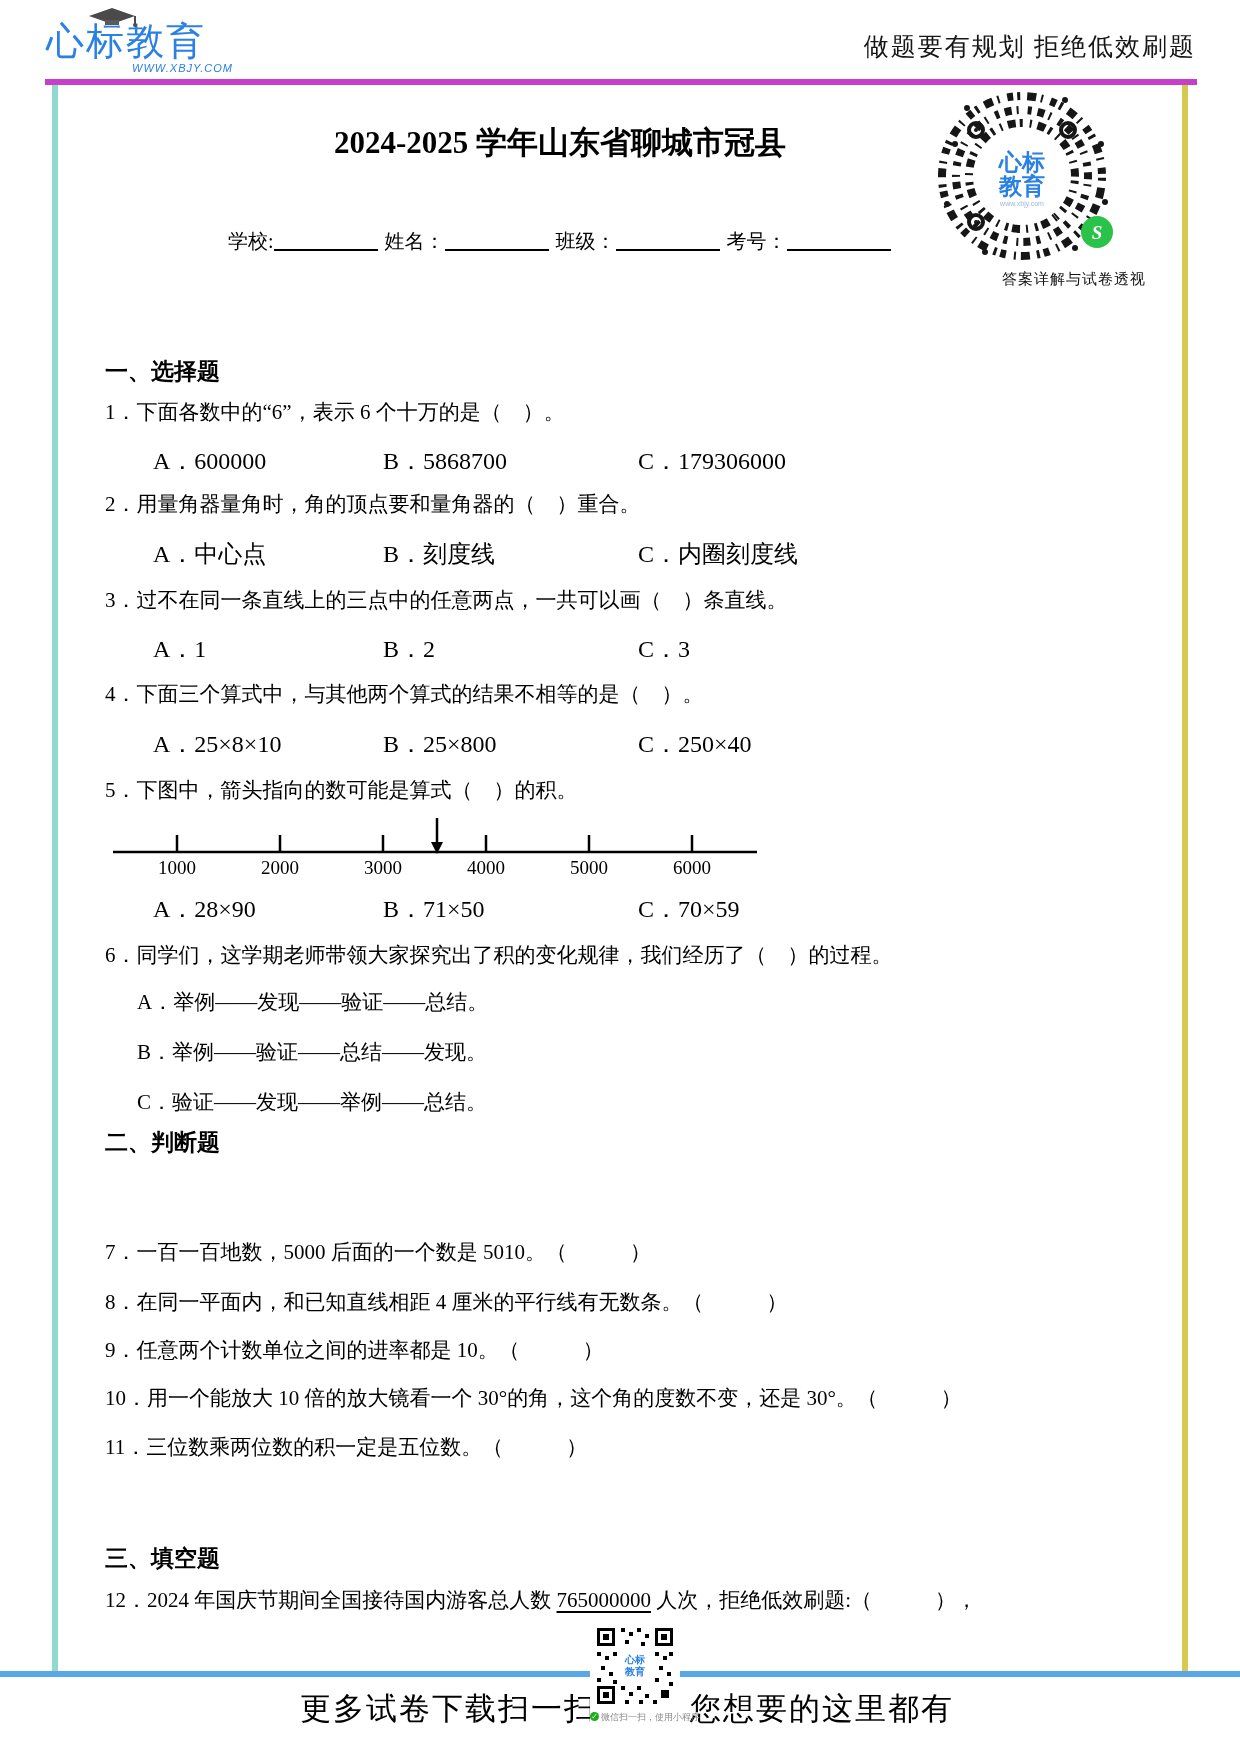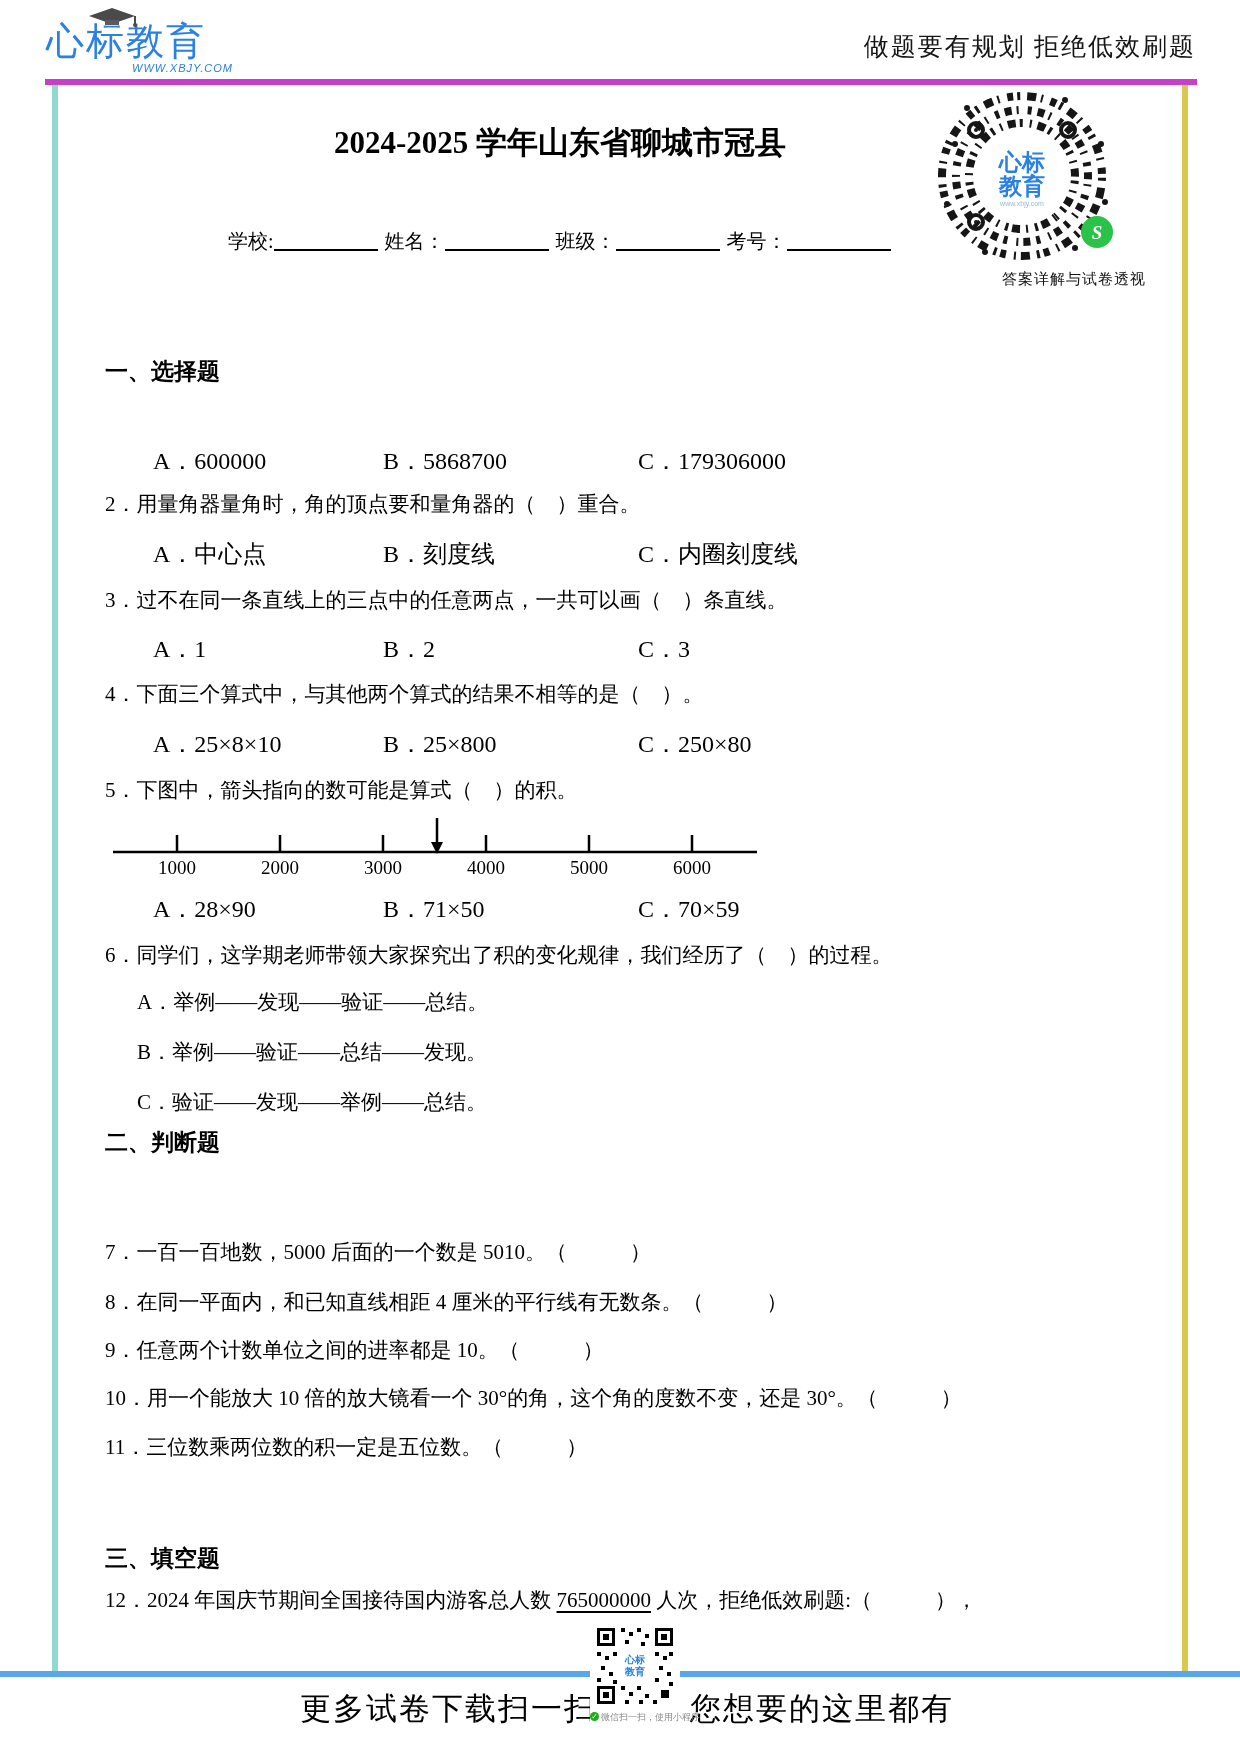--- a/index.html
+++ b/index.html
@@ -103,20 +103,21 @@
     <text x="97" y="86" text-anchor="middle" font-family="Liberation Sans, sans-serif" font-weight="bold" font-size="23" fill="#2b80e3">心标</text>
     <text x="97" y="110" text-anchor="middle" font-family="Liberation Sans, sans-serif" font-weight="bold" font-size="23" fill="#2b80e3">教育</text>
     <text x="97" y="122" text-anchor="middle" font-family="Liberation Sans, sans-serif" font-size="7" fill="#9ab8d8">www.xbjy.com</text>
     <circle cx="172" cy="148" r="16" fill="#2bc24a"></circle>
     <text x="172" y="155" text-anchor="middle" font-family="Liberation Serif, serif" font-weight="bold" font-style="italic" font-size="19" fill="#ffffff">S</text>
   </svg>
   <div class="qr-caption">答案详解与试卷透视</div>
 
   <div class="sec" style="top:356px">一、选择题</div>
 
+  <div class="q" style="top:398px">1．下面各数中的“6”，表示 6 个十万的是（　）。</div>
   <div class="opts" style="top:445px">
     <span class="o1">A．600000</span>
     <span class="o2">B．5868700</span>
     <span class="o3">C．179306000</span>
   </div>
 
   <div class="q" style="top:490px">2．用量角器量角时，角的顶点要和量角器的（　）重合。</div>
   <div class="opts" style="top:538px">
     <span class="o1">A．中心点</span>
     <span class="o2">B．刻度线</span>
@@ -127,21 +128,21 @@
   <div class="opts" style="top:633px">
     <span class="o1">A．1</span>
     <span class="o2">B．2</span>
     <span class="o3">C．3</span>
   </div>
 
   <div class="q" style="top:680px">4．下面三个算式中，与其他两个算式的结果不相等的是（　）。</div>
   <div class="opts" style="top:728px">
     <span class="o1">A．25×8×10</span>
     <span class="o2">B．25×800</span>
-    <span class="o3">C．250×80</span>
+    <span class="o3">C．250×40</span>
   </div>
 
   <div class="q" style="top:776px">5．下图中，箭头指向的数可能是算式（　）的积。</div>
   <svg class="numberline" width="660" height="70" viewBox="0 0 660 70">
     <line x1="8" y1="40" x2="652" y2="40" stroke="#000" stroke-width="2.5"></line>
     <g stroke="#000" stroke-width="2.5">
       <line x1="72" y1="23" x2="72" y2="40"></line>
       <line x1="175" y1="23" x2="175" y2="40"></line>
       <line x1="278" y1="23" x2="278" y2="40"></line>
       <line x1="381" y1="23" x2="381" y2="40"></line>

